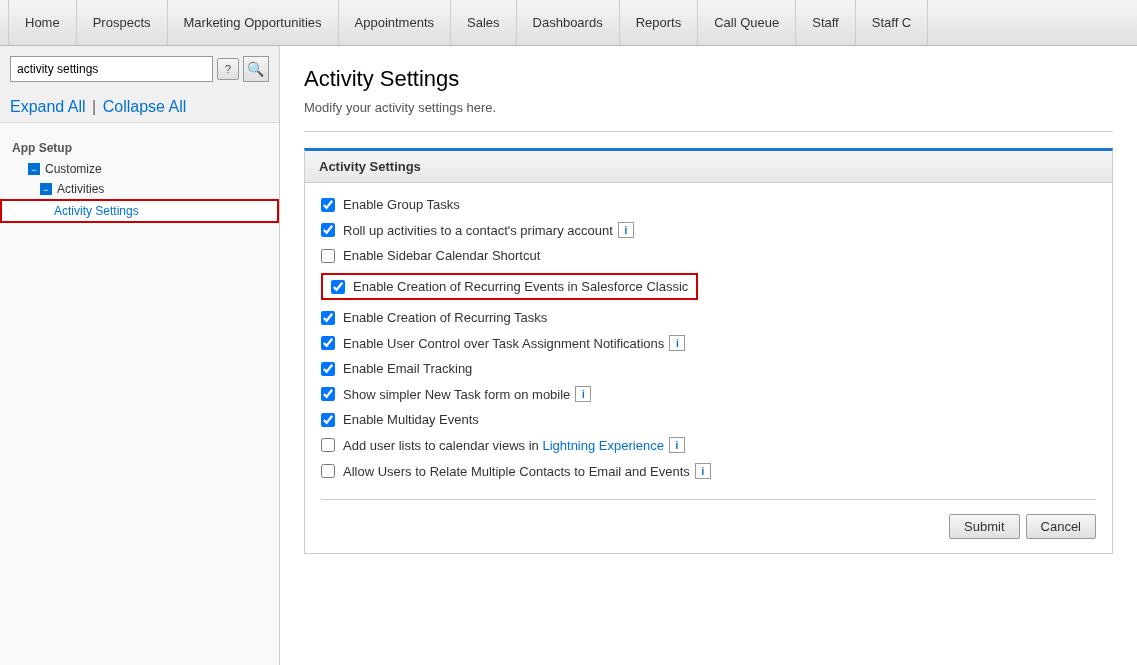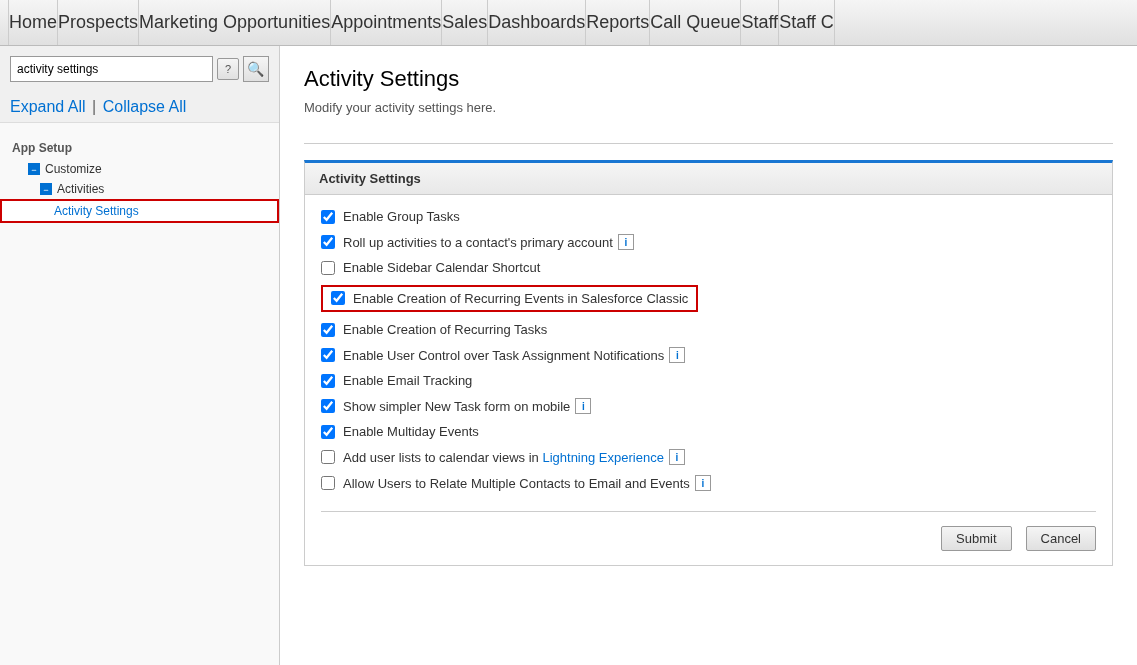--- a/index.html
+++ b/index.html
@@ -8,25 +8,25 @@
     
     .top-nav {
       display: flex;
       background: linear-gradient(to bottom, #f5f5f5, #e0e0e0);
       border-bottom: 1px solid #bbb;
       height: 46px;
       align-items: center;
       padding: 0 8px;
     }
     .top-nav-item {
-      padding: 0 0;
+      padding: 0 16px;
       height: 100%;
       display: flex;
       align-items: center;
-      font-size: 18px;
+      font-size: 13px;
       color: #333;
       cursor: pointer;
       white-space: nowrap;
       border-right: 1px solid #ccc;
     }
     .top-nav-item:first-child { border-left: 1px solid #ccc; }
 
     
     .main-layout {
       display: flex;
@@ -159,21 +159,21 @@
       font-size: 22px;
       font-weight: normal;
       color: #000;
       margin-bottom: 8px;
     }
     .page-subtitle {
       font-size: 13px;
       color: #555;
       margin-bottom: 16px;
       border-bottom: 1px solid #ccc;
-      padding-bottom: 28px;
+      padding-bottom: 16px;
     }
 
     
     .settings-card {
       border: 1px solid #ccc;
       border-top: 3px solid #1976d2;
     }
     .settings-card-header {
       background: linear-gradient(to bottom, #f5f5f5, #e8e8e8);
       padding: 8px 14px;
@@ -216,21 +216,21 @@
       cursor: pointer;
     }
 
     .link-text { color: #0070d2; }
 
     
     .form-actions {
       margin-top: 20px;
       display: flex;
       justify-content: flex-end;
-      gap: 14px;
+      gap: 6px;
       border-top: 1px solid #ccc;
       padding-top: 14px;
     }
     .btn {
       padding: 4px 14px;
       font-size: 13px;
       cursor: pointer;
       border: 1px solid #999;
       background: linear-gradient(to bottom, #f5f5f5, #e0e0e0);
       color: #333;
@@ -306,21 +306,21 @@
           <label for="cb2">Roll up activities to a contact's primary account</label>
           <span class="info-badge">i</span>
         </div>
 
         <div class="checkbox-row">
           <input type="checkbox" id="cb3" style="">
           <label for="cb3">Enable Sidebar Calendar Shortcut</label>
         </div>
 
         <div style="margin-bottom:10px;">
-          <span style="display:inline-flex; align-items:flex-start; border: 2px solid #cc0000; padding: 4px 8px;">
+          <span style="display:inline-flex; align-items:flex-end; border: 2px solid #cc0000; padding: 4px 8px;">
             <input type="checkbox" id="cb4" checked="" style="margin-right: 8px; width: 14px; height: 14px; flex-shrink: 0;">
             <label for="cb4">Enable Creation of Recurring Events in Salesforce Classic</label>
           </span>
         </div>
 
         <div class="checkbox-row">
           <input type="checkbox" id="cb5" checked="" style="">
           <label for="cb5">Enable Creation of Recurring Tasks</label>
         </div>
 

